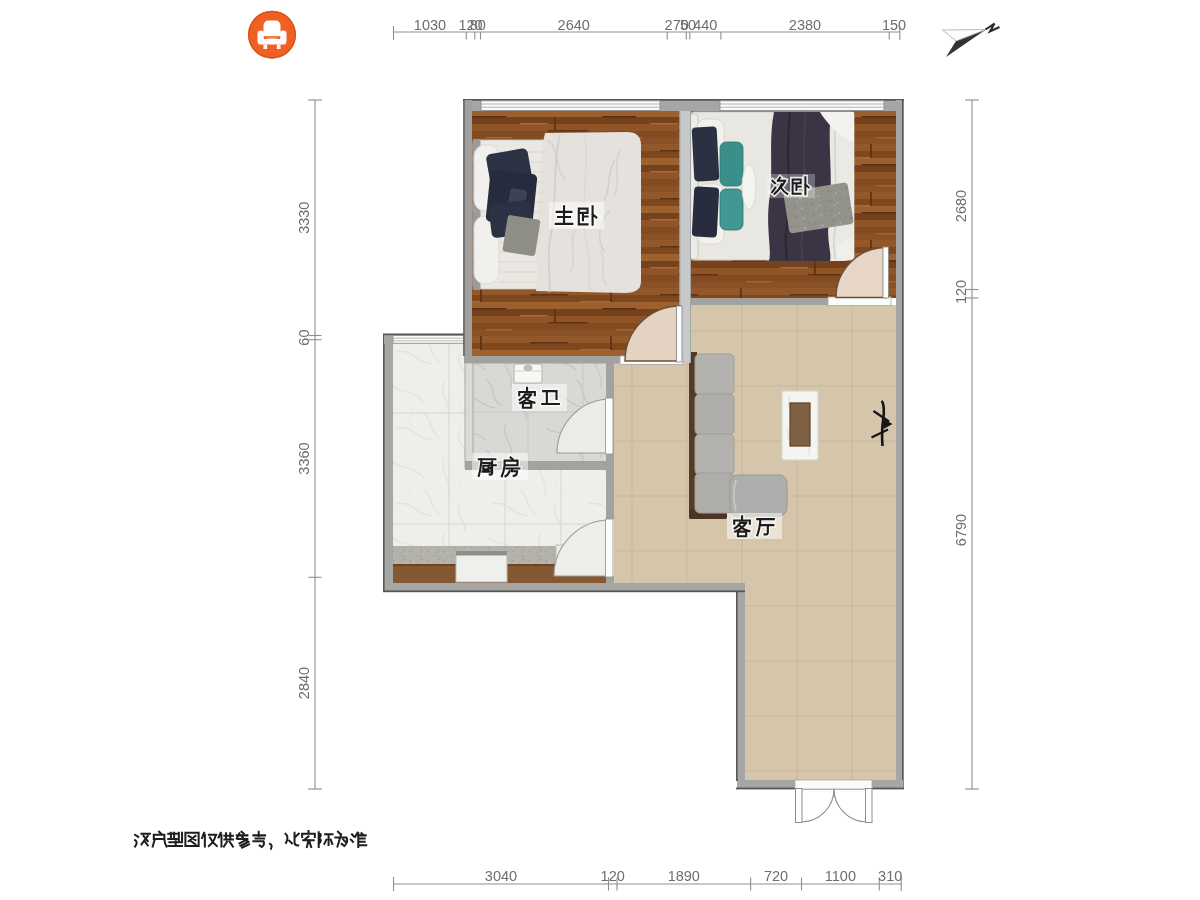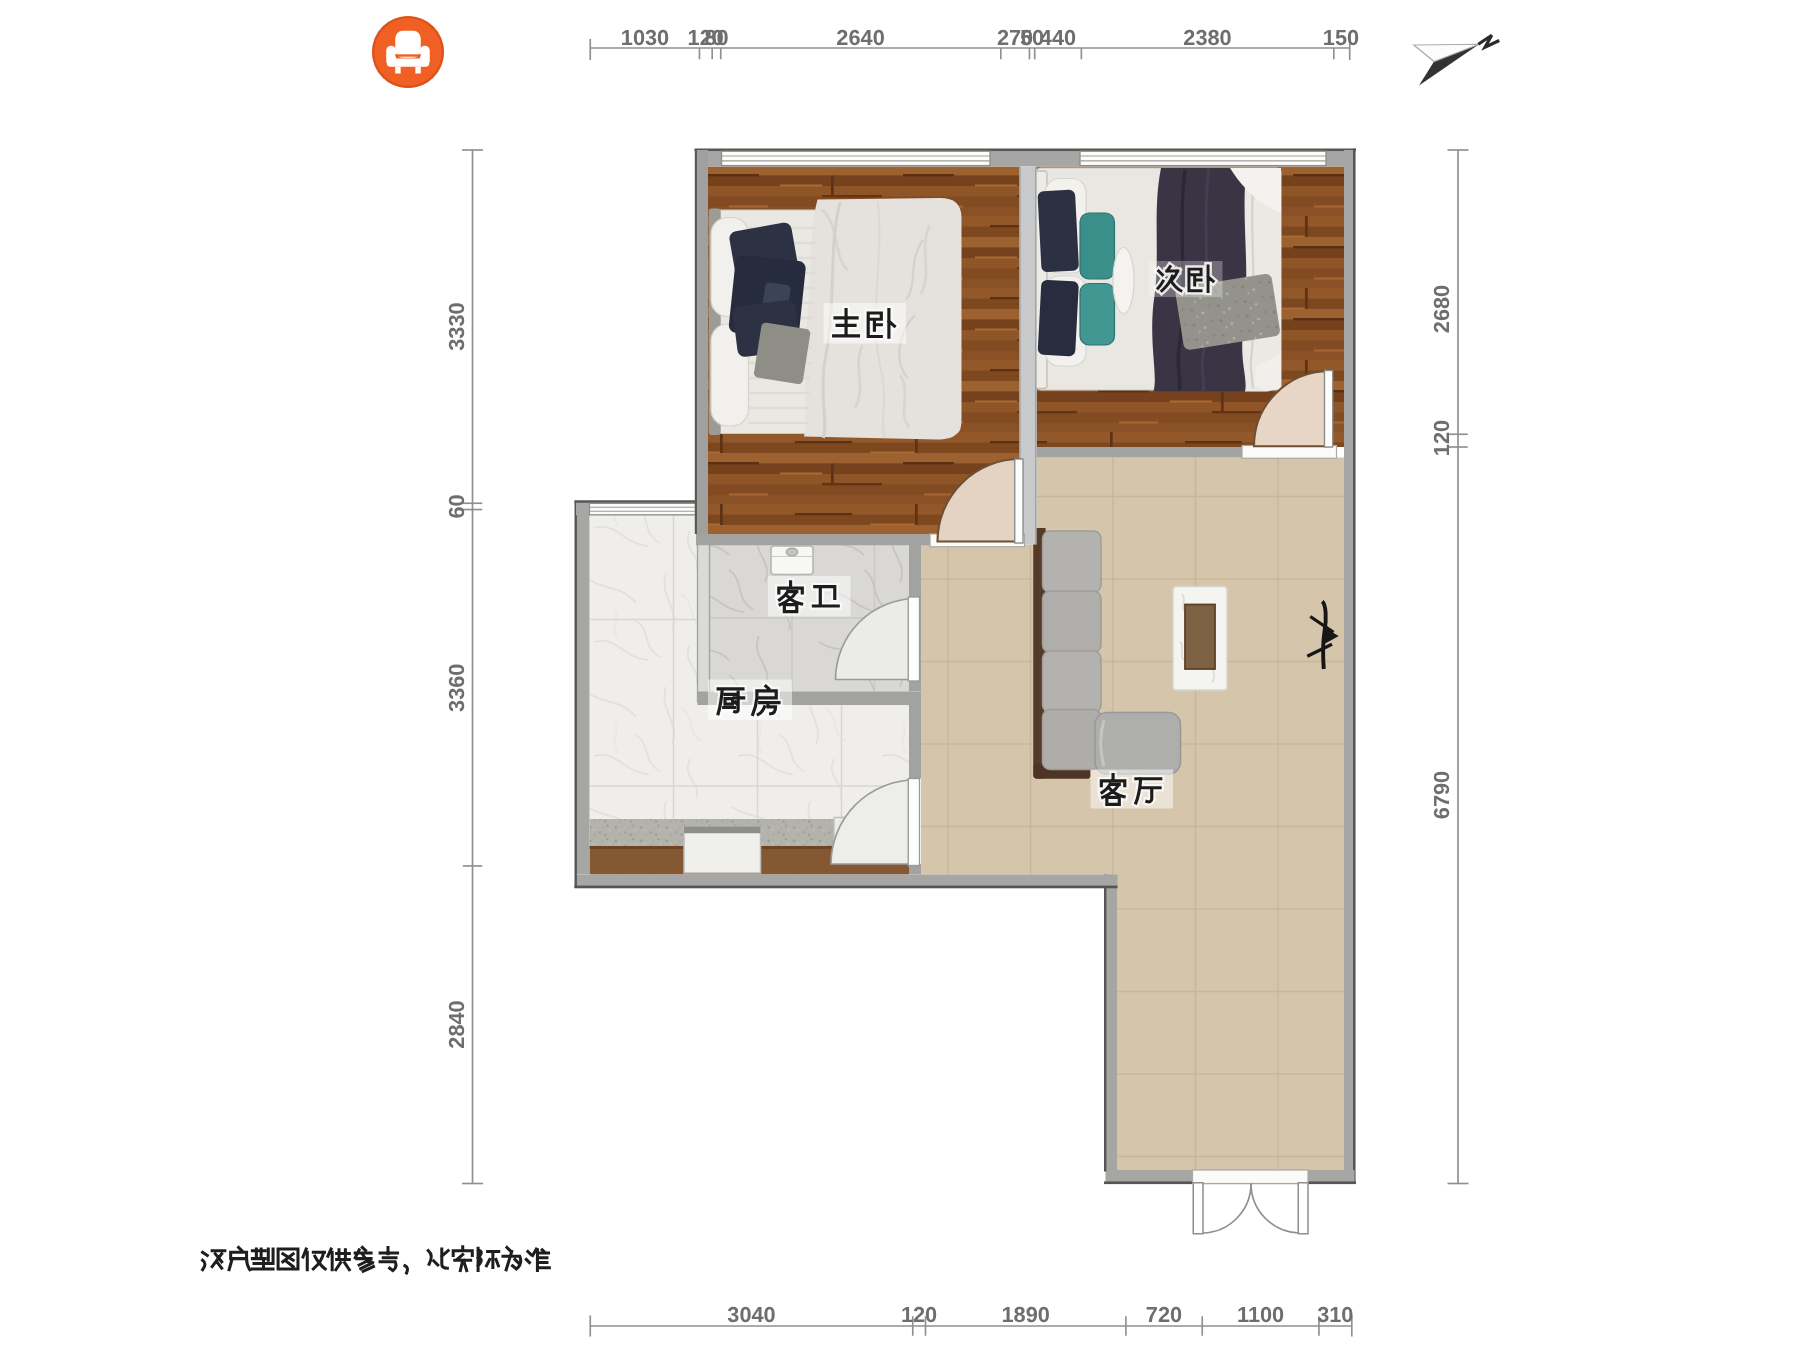--- a/index.html
+++ b/index.html
@@ -1,17 +1,17 @@
 <!DOCTYPE html>
 <html><head>
 <meta charset="utf-8">
 <style>
 html,body{margin:0;padding:0;background:#ffffff;}
 #page{position:relative;width:1200px;height:900px;background:#7dd3fc;overflow:hidden;
-font-family:"Liberation Sans", sans-serif;font-weight:bold;}
+font-family:"Liberation Sans", sans-serif;}
 svg text{font-family:"Liberation Sans", sans-serif;}
 </style>
 </head>
 <body>
 <div id="page">
 <svg width="1200" height="900" viewBox="0 0 1200 900">
 <defs>
 <pattern id="wd" width="130" height="48" patternUnits="userSpaceOnUse">
 <rect width="130" height="48" fill="#8a5126"></rect>
 <rect y="0" width="130" height="7" fill="#935829"></rect>

